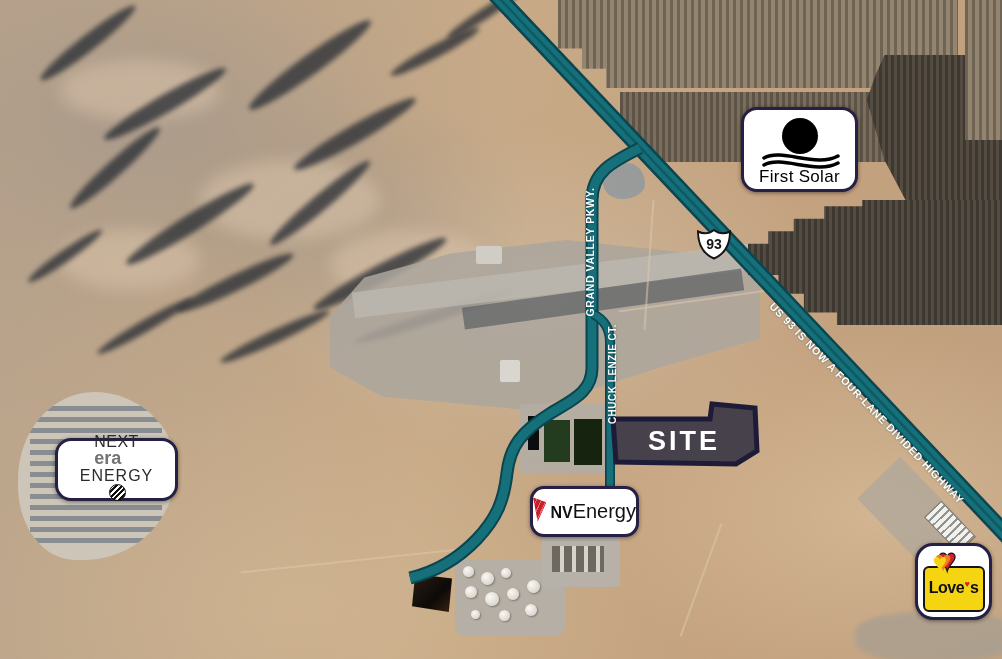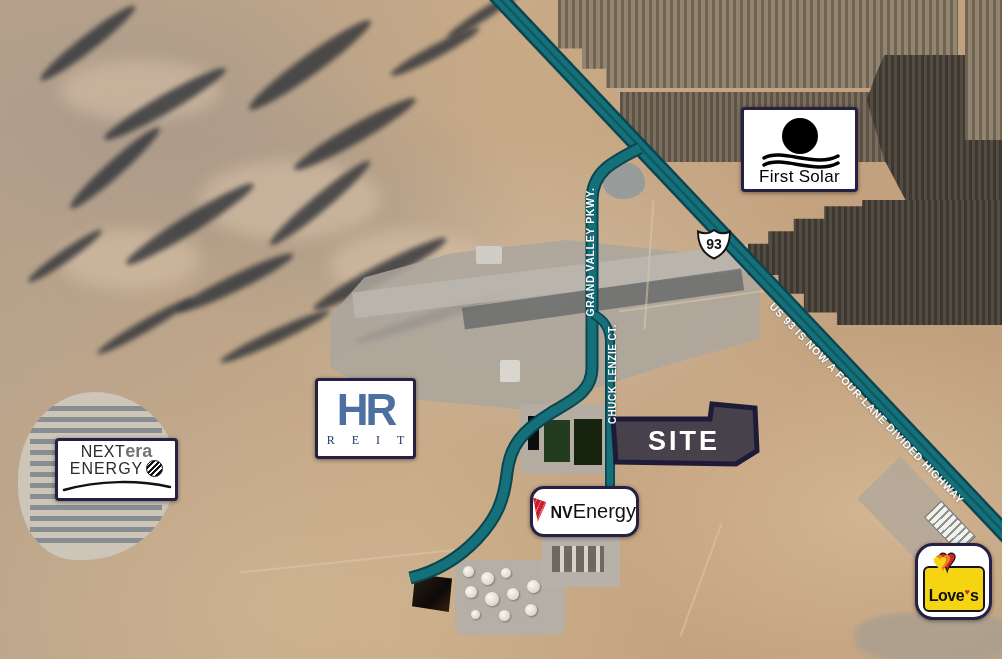--- a/index.html
+++ b/index.html
@@ -59,50 +59,50 @@
       text-shadow:0 0 2px rgba(0,40,48,.6);}
   .gv-label{left:590px;top:252px;font-size:10.5px;letter-spacing:.6px;
       transform:translate(-50%,-50%) rotate(-90deg);}
   .cl-label{left:612px;top:374px;font-size:10px;letter-spacing:.5px;
       transform:translate(-50%,-50%) rotate(-90deg);}
   .us93-banner{left:867px;top:403px;font-size:10.5px;letter-spacing:.8px;
       transform:translate(-50%,-50%) rotate(46deg);}
   
   .shield{left:696px;top:228px;width:36px;height:32px;}
   
-  .sign{position:absolute;background:#fff;border:3px solid #262144;border-radius:4px;
+  .sign{position:absolute;background:#fff;border:3px solid #262144;border-radius:16px;
       box-shadow:0 1px 4px rgba(0,0,0,.45);display:flex;flex-direction:column;
       align-items:center;justify-content:center;box-sizing:border-box;}
   .fs-sign{left:741px;top:107px;width:117px;height:85px;padding-top:4px;}
   .fs-text{font-size:17px;color:#000;font-weight:500;letter-spacing:.3px;margin-top:-2px;}
   .hr-sign{left:315px;top:378px;width:101px;height:81px;}
   .hr-mono{font-size:44px;font-weight:800;color:#4c70a0;letter-spacing:-3px;line-height:40px;}
   .hr-reit{font-family:"Liberation Serif",serif;font-size:12px;letter-spacing:7px;color:#1d3a63;margin-top:3px;margin-right:-7px;}
   .ne-sign{left:55px;top:438px;width:123px;height:63px;padding:2px 0 6px 0;}
-  .ne-row{display:flex;align-items:baseline;line-height:17px;}
+  .ne-row{display:flex;align-items:baseline;line-height:17px;flex-direction:column;}
   .ne-thin{font-size:16px;color:#2b2b2b;letter-spacing:.5px;}
   .ne-bold{font-size:18px;font-weight:800;color:#737373;text-transform:lowercase;}
   .ne-energy{font-size:16px;color:#2b2b2b;letter-spacing:1px;}
   .ne-globe{width:15px;height:15px;border-radius:50%;margin-left:3px;align-self:center;
       background:repeating-linear-gradient(135deg,#111 0 2px,#fff 2px 4px);border:1px solid #111;}
   .ne-swoosh{margin-top:1px;}
   .nv-sign{left:530px;top:486px;width:109px;height:51px;flex-direction:row;gap:4px;border-radius:14px;}
   .nv-arrow{width:28px;height:24px;margin-top:-4px;
       background:repeating-linear-gradient(115deg,#c8202a 0 3.5px,#e8676d 3.5px 4.5px);
       clip-path:polygon(0 0,100% 20%,35% 100%);}
   .nv-bold{font-size:16px;font-weight:900;color:#111;}
   .nv-reg{font-size:20px;font-weight:400;color:#111;}
   .loves-sign{left:915px;top:543px;width:77px;height:77px;border-radius:18px;}
   .loves-box{position:relative;width:58px;height:42px;background:#f5d511;border:2px solid #141414;
       border-radius:6px;margin-top:14px;display:flex;align-items:flex-end;justify-content:center;}
   .loves-heart{position:absolute;left:50%;top:-24px;transform:translateX(-50%);line-height:1;}
   .h-red{position:absolute;left:-16px;top:0;font-size:32px;color:#d3202b;-webkit-text-stroke:1.2px #141414;}
   .h-org{position:absolute;left:-19px;top:3px;font-size:29px;color:#ef7d22;}
   .h-ylw{position:absolute;left:-21px;top:6px;font-size:25px;color:#f5d511;}
-  .loves-word{font-size:16px;font-weight:800;color:#101010;letter-spacing:-.5px;line-height:18px;padding-bottom:4px;}
+  .loves-word{font-size:16px;font-weight:800;color:#101010;letter-spacing:-.5px;line-height:18px;padding-bottom:12px;}
   .loves-apo{color:#d3202b;font-size:9px;vertical-align:super;margin:0 .5px;}
   
   .site-label{left:684px;top:441px;transform:translate(-50%,-50%);color:#fff;
       font-size:27px;font-weight:800;letter-spacing:3px;}
 </style>
 </head>
 <body>
 
 <div id="canvas">
 
@@ -205,24 +205,20 @@
 
   <div class="sign fs-sign">
     <svg width="92" height="52" viewBox="0 0 92 52">
       <circle cx="46" cy="19" r="18" fill="#000"></circle>
       <path d="M10,41 C28,31 62,51 84,39" stroke="#000" stroke-width="3.5" fill="none" stroke-linecap="round"></path>
       <path d="M10,48 C28,38 62,58 84,46" stroke="#000" stroke-width="3.5" fill="none" stroke-linecap="round"></path>
     </svg>
     <div class="fs-text">First Solar</div>
   </div>
 
-  <div class="sign hr-sign">
-    <div class="hr-mono">HR</div>
-    <div class="hr-reit">R E I T</div>
-  </div>
 
   <div class="sign ne-sign">
     <div class="ne-row">
       <span class="ne-thin">NEXT</span>
         <span class="ne-bold">era</span>
     </div>
     <div class="ne-row">
       <span class="ne-energy">ENERGY</span>
       <span class="ne-globe"></span>
     </div>

